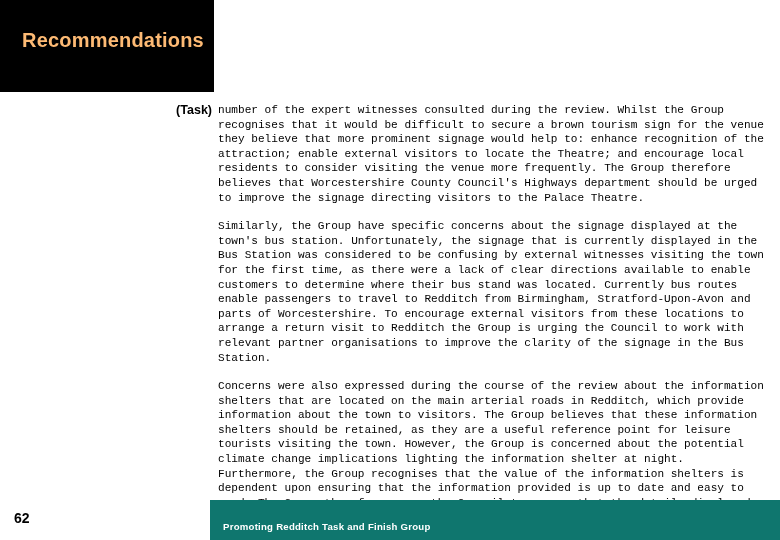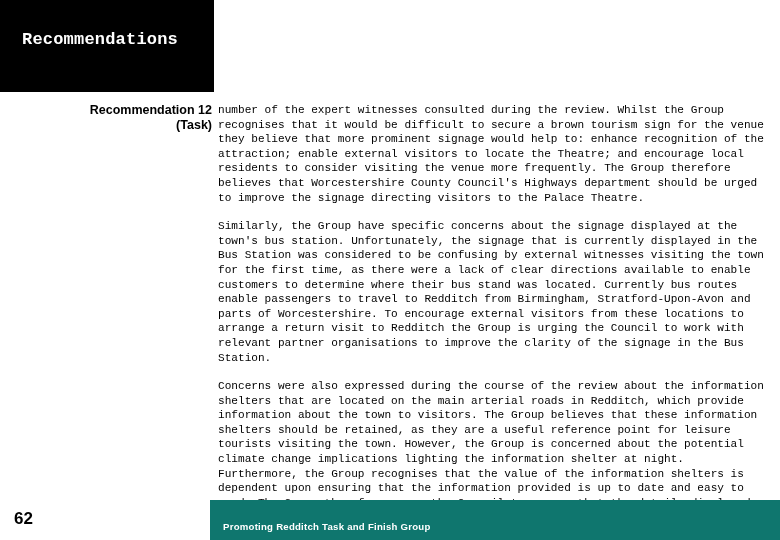--- a/index.html
+++ b/index.html
@@ -31,23 +31,23 @@
     top: 0;
     width: 214px;
     height: 92px;
     background: #000000;
   }
   .header-title {
     position: absolute;
     left: 22px;
     top: 30px;
     width: 190px;
-    color: #ffffff;
-    font-family: Liberation Mono, monospace;
-    font-size: 17px;
+    color: #fdba74;
+    font-family: Liberation Sans, sans-serif;
+    font-size: 20px;
     font-weight: bold;
     letter-spacing: 0.2px;
     line-height: 20px;
     white-space: nowrap;
   }
 
   
   .rec-label {
     position: absolute;
     left: 20px;
@@ -99,36 +99,35 @@
     font-weight: bold;
     letter-spacing: 0.25px;
     white-space: nowrap;
   }
   .page-number {
     position: absolute;
     left: 14px;
     top: 511px;
     color: #000000;
     font-family: "Liberation Sans", sans-serif;
-    font-size: 17px;
+    font-size: 14px;
     font-weight: bold;
     line-height: 15px;
   }
 </style>
 </head>
 <body>
 
 <div class="slide">
 
   <div class="header-bar">
     <div class="header-title">Recommendations</div>
   </div>
 
   <div class="rec-label">
-    <span class="line">Recommendation 12</span>
     <span class="line">(Task)</span>
   </div>
 
   <div class="body-col">
     <p>number of the expert witnesses consulted during the review.  Whilst the Group recognises that it would be difficult to secure a brown tourism sign for the venue they believe that more prominent signage would help to: enhance recognition of the attraction; enable external visitors to locate the Theatre; and encourage local residents to consider visiting the venue more frequently.  The Group therefore believes that Worcestershire County Council's Highways department should be urged to improve the signage directing visitors to the Palace Theatre.</p>
     <p>Similarly, the Group have specific concerns about the signage displayed at the town's bus station.  Unfortunately, the signage that is currently displayed in the Bus Station was considered to be confusing by external witnesses visiting the town for the first time, as there were a lack of clear directions available to enable customers to determine where their bus stand was located.  Currently bus routes enable passengers to travel to Redditch from Birmingham, Stratford-Upon-Avon and parts of Worcestershire.  To encourage external visitors from these locations to arrange a return visit to Redditch the Group is urging the Council to work with relevant partner organisations to improve the clarity of the signage in the Bus Station.</p>
     <p>Concerns were also expressed during the course of the review about the information shelters that are located on the main arterial roads in Redditch, which provide information about the town to visitors.  The Group believes that these information shelters should be retained, as they are a useful reference point for leisure tourists visiting the town.  However, the Group is concerned about the potential climate change implications lighting the information shelter at night.  Furthermore, the Group recognises that the value of the information shelters is dependent upon ensuring that the information provided is up to date and easy to read.  The Group therefore urges the Council to ensure that the details displayed on the information signs is updated and regularly cleaned and that the shelters are not lit at night.</p>
   </div>
 
   <div class="page-number">62</div>

